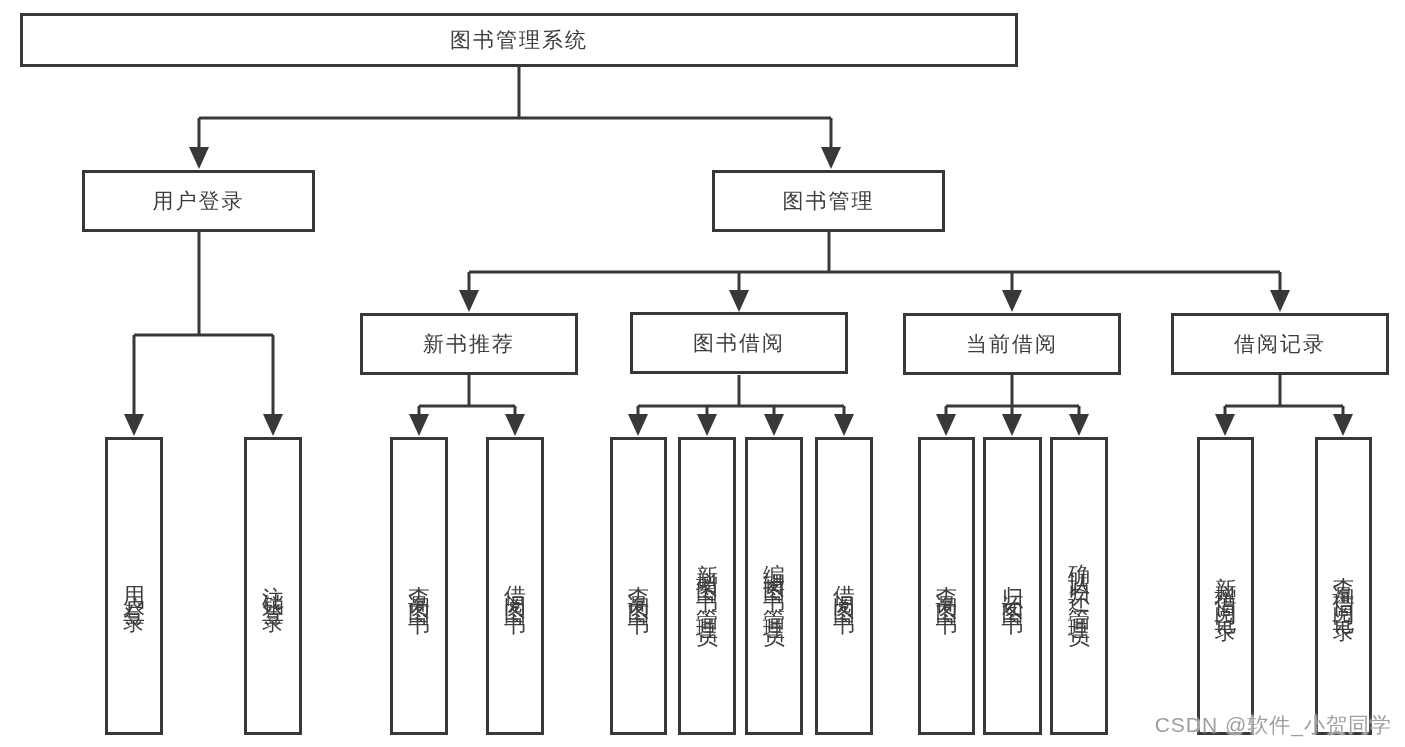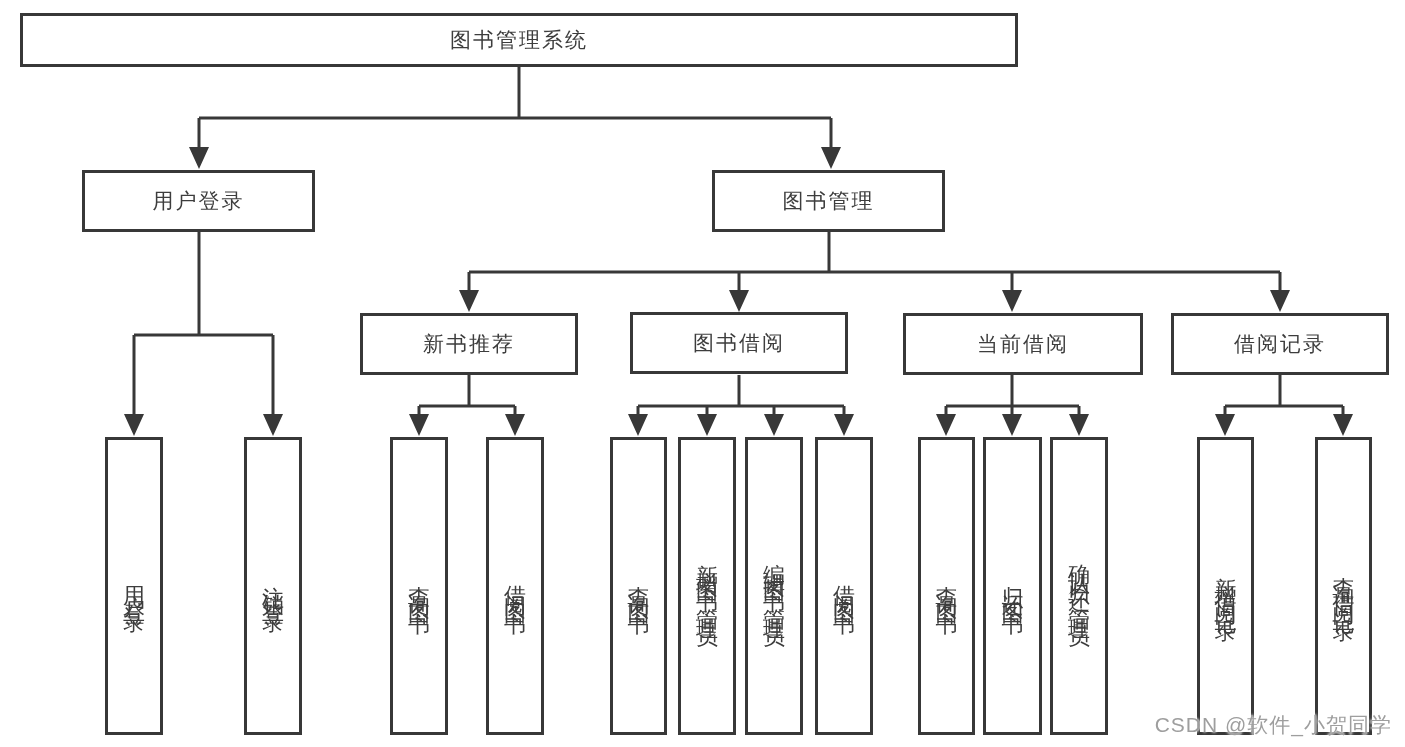--- a/index.html
+++ b/index.html
@@ -83,21 +83,21 @@
   <div class="box" style="left:712px;top:170px;width:233px;height:62px;">
     <span class="hlabel">图书管理</span>
   </div>
 
   <div class="box" style="left:360px;top:313px;width:218px;height:62px;text-align:right;">
     <span class="hlabel">新书推荐</span>
   </div>
   <div class="box" style="left:630px;top:298px;width:218px;height:62px;margin-top:14px;">
     <span class="hlabel">图书借阅</span>
   </div>
-  <div class="box" style="left:903px;top:313px;width:240px;height:62px;">
+  <div class="box" style="left:903px;top:313px;width:218px;height:62px;">
     <span class="hlabel">当前借阅</span>
   </div>
   <div class="box" style="left:1171px;top:313px;width:218px;height:62px;">
     <span class="hlabel">借阅记录</span>
   </div>
 
   <div class="box vbox" style="left:105px;top:437px;width:58px;height:298px;">
     <span class="vlabel">用户登录</span>
   </div>
   <div class="box vbox" style="left:244px;top:437px;width:58px;height:298px;">

